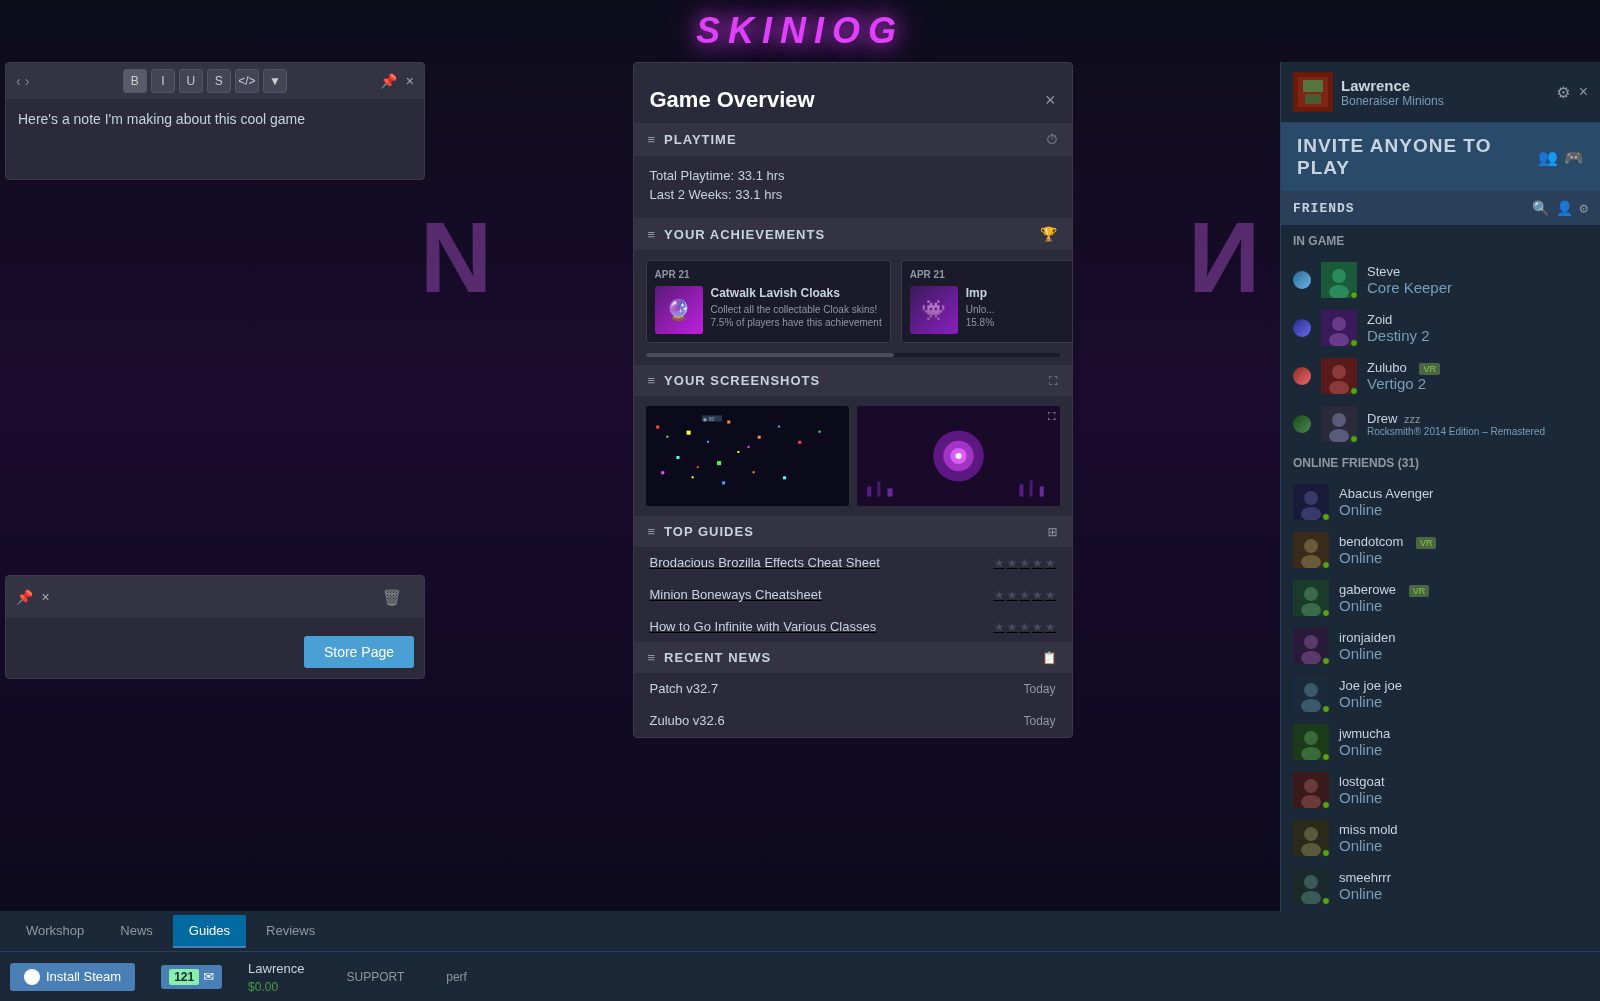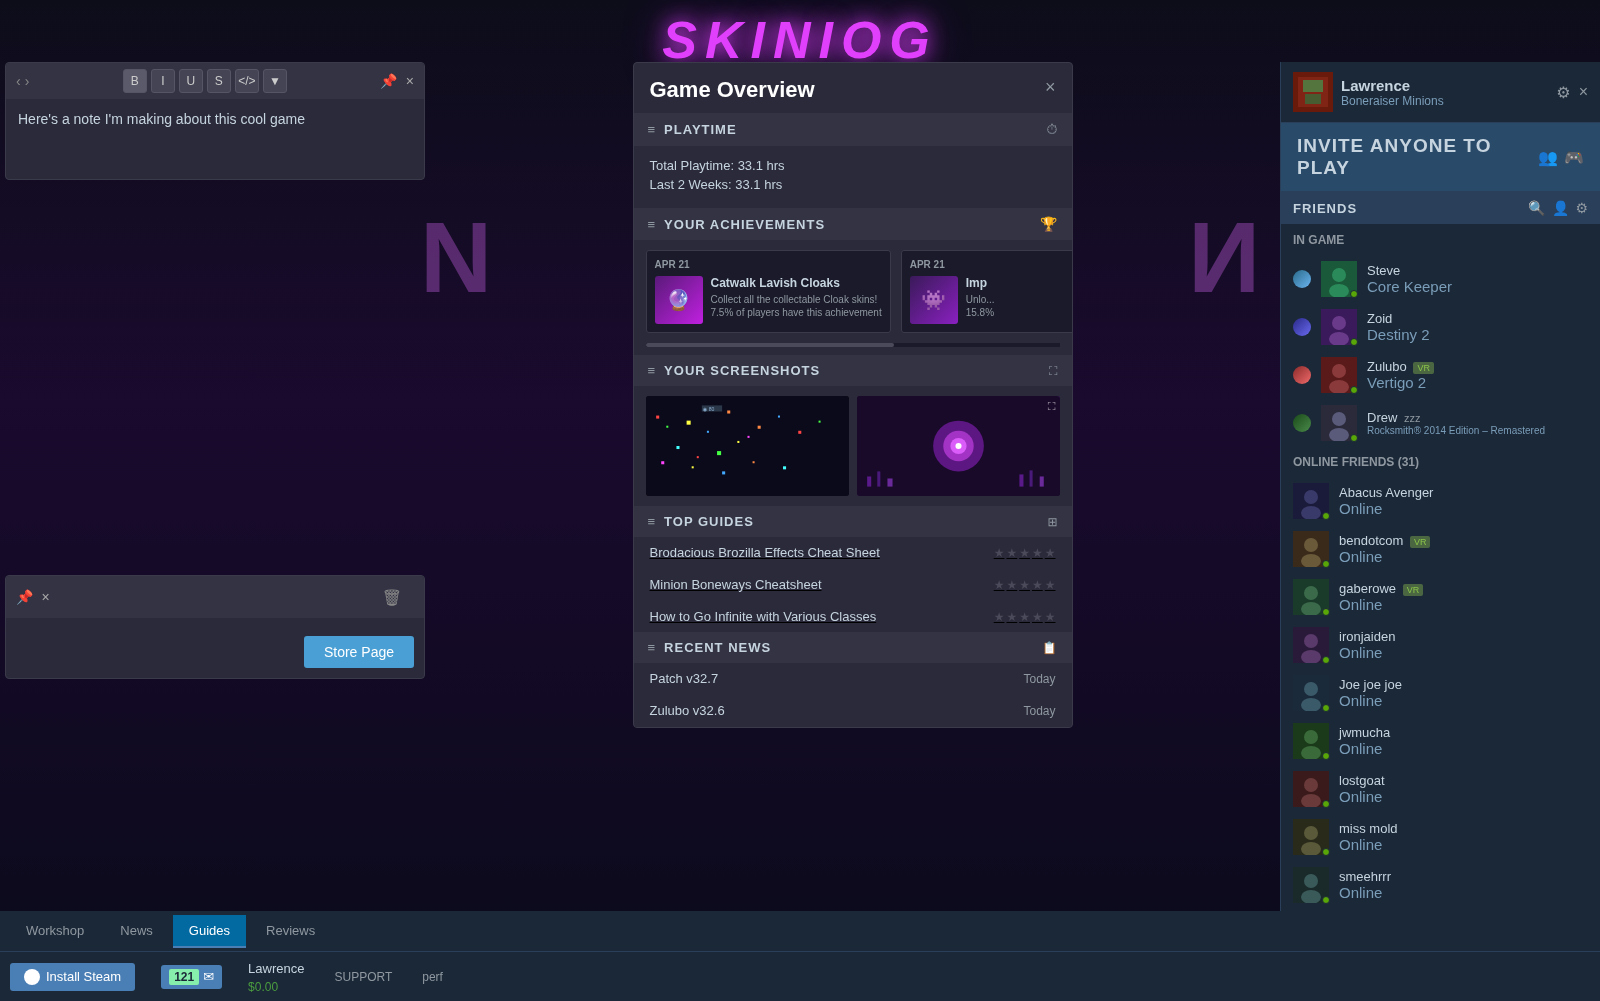--- a/index.html
+++ b/index.html
@@ -17,21 +17,21 @@
       position: absolute;
       inset: 0;
       background: linear-gradient(180deg, #0d0d1a 0%, #1a0a2e 40%, #0a0a1a 100%);
     }
 
     .game-title {
       position: absolute;
       top: 0;
       left: 50%;
       transform: translateX(-50%);
-      font-size: 52px;
+      font-size: 36px;
       font-weight: 900;
       color: #e040fb;
       text-shadow: 0 0 20px #e040fb, 0 0 40px #7b1fa2;
       letter-spacing: 8px;
       padding: 10px 0;
       font-style: italic;
     }
 
     
     .steam-bar {
@@ -96,21 +96,21 @@
     }
 
     .price-bar {
       color: #4b9c3f;
       font-size: 12px;
     }
 
     .support-link {
       color: #8f98a0;
       font-size: 12px;
-      margin-left: 4px;
+      margin-left: 16px;
     }
 
     
     .bottom-tabs {
       position: absolute;
       bottom: 50px;
       left: 0;
       right: 0;
       height: 40px;
       background: #1b2838;
@@ -327,20 +327,21 @@
       font-size: 16px;
     }
 
     .friends-search {
       background: #2a3f5a;
       padding: 8px 12px;
       display: flex;
       align-items: center;
       justify-content: space-between;
       border-bottom: 1px solid #1b2838;
+      font-family: Liberation Mono, monospace;
     }
 
     .friends-label {
       color: #c6d4df;
       font-size: 13px;
       font-weight: bold;
       text-transform: uppercase;
       letter-spacing: 1px;
     }
 
@@ -399,21 +400,21 @@
       color: #7a9db8;
       font-size: 15px;
     }
 
     .vr-badge {
       background: #4a6741;
       color: #8bc34a;
       font-size: 9px;
       padding: 1px 4px;
       border-radius: 2px;
-      margin-left: 3px;
+      margin-left: 9px;
     }
 
     .zzz-badge {
       color: #8f98a0;
       font-size: 11px;
       margin-left: 3px;
     }
 
     .avatar-steve { background: linear-gradient(135deg, #1a5a3a, #4ab47a); }
     .avatar-zoid { background: linear-gradient(135deg, #3a1a5a, #7a4ab4); }
@@ -460,23 +461,23 @@
     .modal::-webkit-scrollbar-track {
       background: #1a1a2a;
     }
     .modal::-webkit-scrollbar-thumb {
       background: #4a4a5a;
       border-radius: 3px;
     }
 
     .modal-header {
       display: flex;
-      align-items: flex-start;
+      align-items: center;
       justify-content: space-between;
-      padding: 14px 16px 10px;
+      padding: 24px 16px 10px;
     }
 
     .modal-title {
       color: #fff;
       font-size: 22px;
       font-weight: bold;
     }
 
     .modal-close {
       color: #8f98a0;

